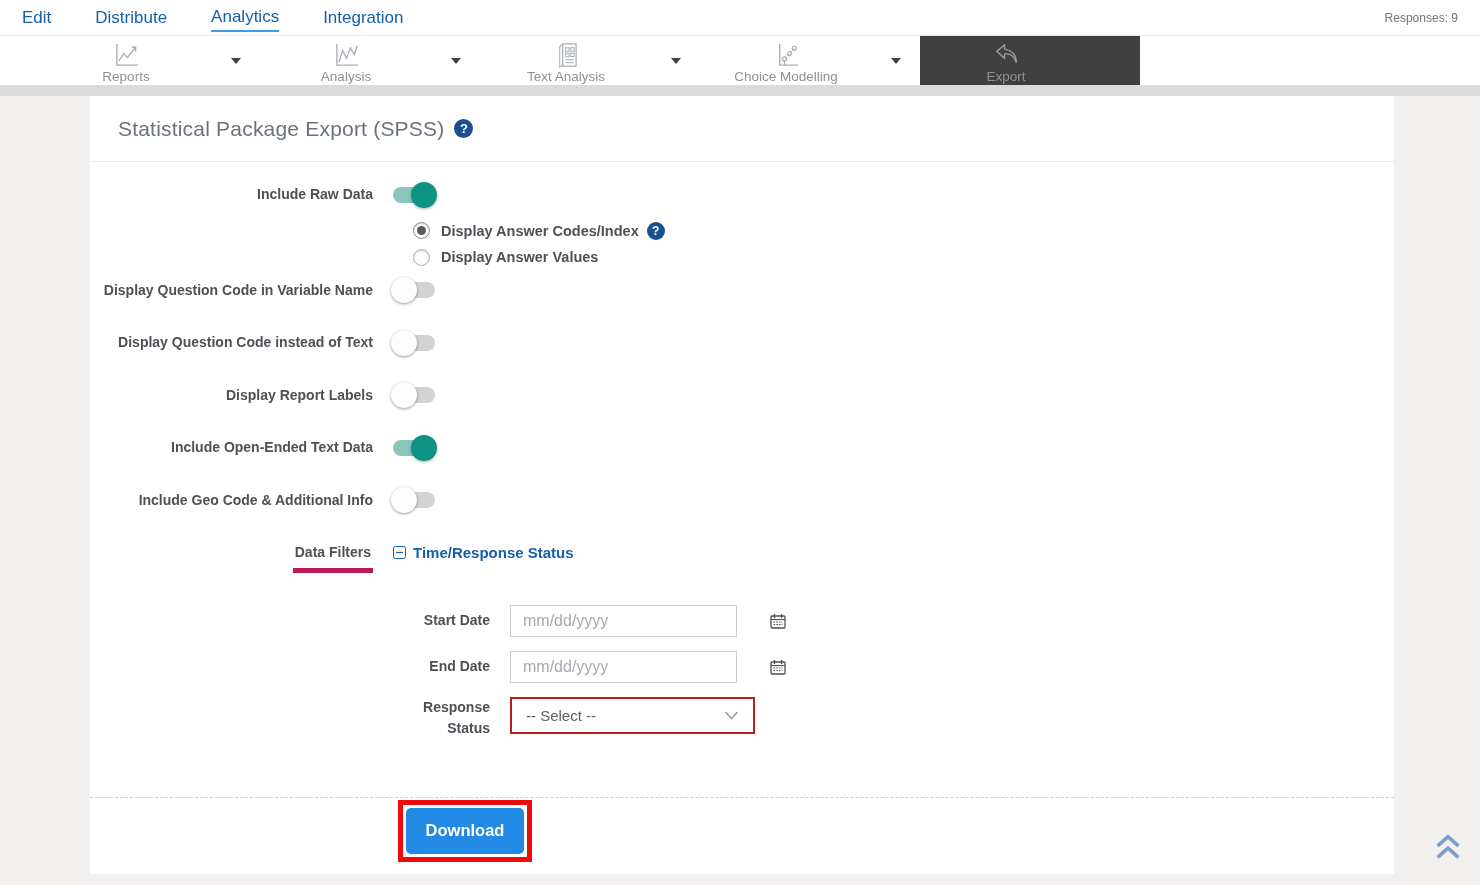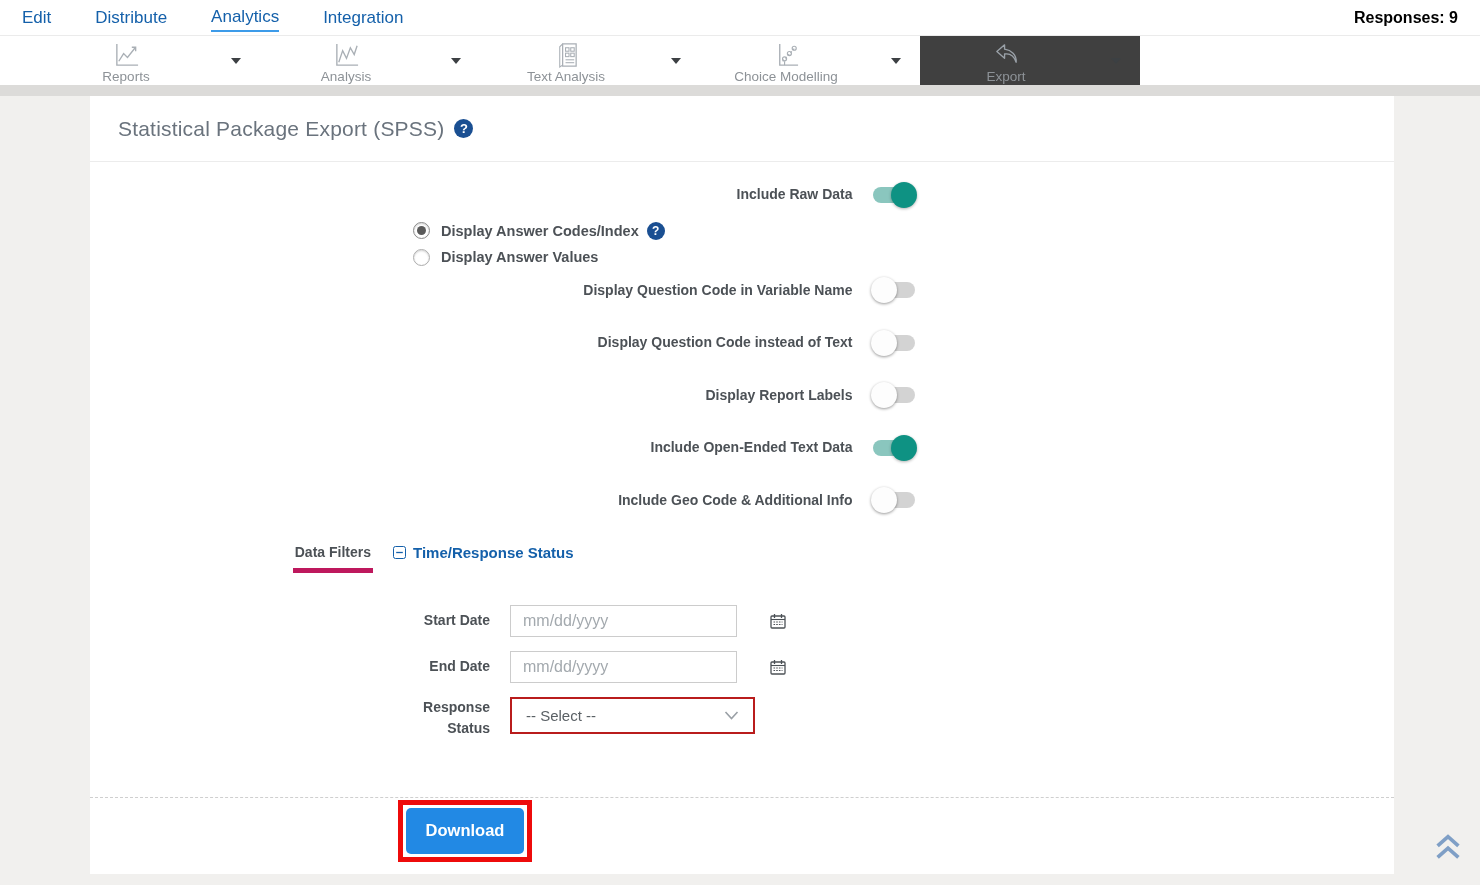--- a/index.html
+++ b/index.html
@@ -2,42 +2,42 @@
 <html><head>
 <meta charset="utf-8">
 <style>
   * { margin:0; padding:0; box-sizing:border-box; }
   html,body { width:1480px; height:885px; background:#f1f0ee; font-family:"Liberation Sans", sans-serif; overflow:hidden; }
 
   
   .topnav { height:36px; background:#fff; display:flex; align-items:center; padding:0 22px; border-bottom:1px solid #ebebeb; }
   .nav-item { color:#1460aa; font-size:17px; font-weight:500; margin-right:44px; text-decoration:none; cursor:pointer; padding:4px 0 3px; }
   .nav-item.active { border-bottom:2px solid #3d9be9; }
-  .responses { margin-left:auto; color:#000000; font-size:16px; font-weight:700; }
+  .responses { margin-left:auto; color:#737373; font-size:12px; font-weight:400; }
 
   
   .tabbar { height:49px; background:#fff; display:flex; padding-left:40px; }
   .tab-group { width:220px; display:flex; align-items:stretch; }
   .tab-group.active { background:#404040; }
   .tab { flex:1; display:flex; flex-direction:column; align-items:center; justify-content:center; gap:1px; cursor:pointer; padding-top:3px; }
   .tab svg { display:block; }
   .tab-label { font-size:13.5px; color:#8d9297; }
   .caret { width:48px; display:flex; align-items:center; justify-content:center; cursor:pointer; }
   .tri { width:0; height:0; border-left:5px solid transparent; border-right:5px solid transparent; border-top:6px solid #3c4043; }
   .substrip { height:11px; background:#dcdbd9; }
 
   
   .panel { width:1304px; height:778px; margin-left:90px; background:#fff; position:relative; }
   .panel-header { height:66px; border-bottom:1px solid #ececec; display:flex; align-items:center; padding-left:28px; }
   .page-title { font-size:21px; color:#6a737d; letter-spacing:.2px; }
   .help { width:19px; height:19px; border-radius:50%; background:#1a4f92; color:#fff; font-size:13px; font-weight:bold;
           display:inline-flex; align-items:center; justify-content:center; margin-left:10px; cursor:pointer; flex:0 0 auto; }
 
   .form-area { padding-top:24px; }
-  .m-row { display:flex; align-items:center;justify-content:center; }
+  .m-row { display:flex; align-items:center; }
   .m-label { width:303px; text-align:right; padding-right:20px; font-size:14px; font-weight:bold; color:#4c5156; line-height:1.25; flex:0 0 auto; }
 
   
   .switch { position:relative; width:42px; height:16px; border-radius:9px; cursor:pointer; flex:0 0 auto; }
   .switch .knob { position:absolute; top:-5px; width:26px; height:26px; border-radius:50%; }
   .switch.off { background:#d3d3d3; }
   .switch.off .knob { left:-2px; background:#fdfdfd; box-shadow:0 1px 3px rgba(0,0,0,.4); }
   .switch.on { background:#8ac6be; }
   .switch.on .knob { right:-2px; background:#0e9283; box-shadow:0 1px 3px rgba(0,0,0,.3); }
 

